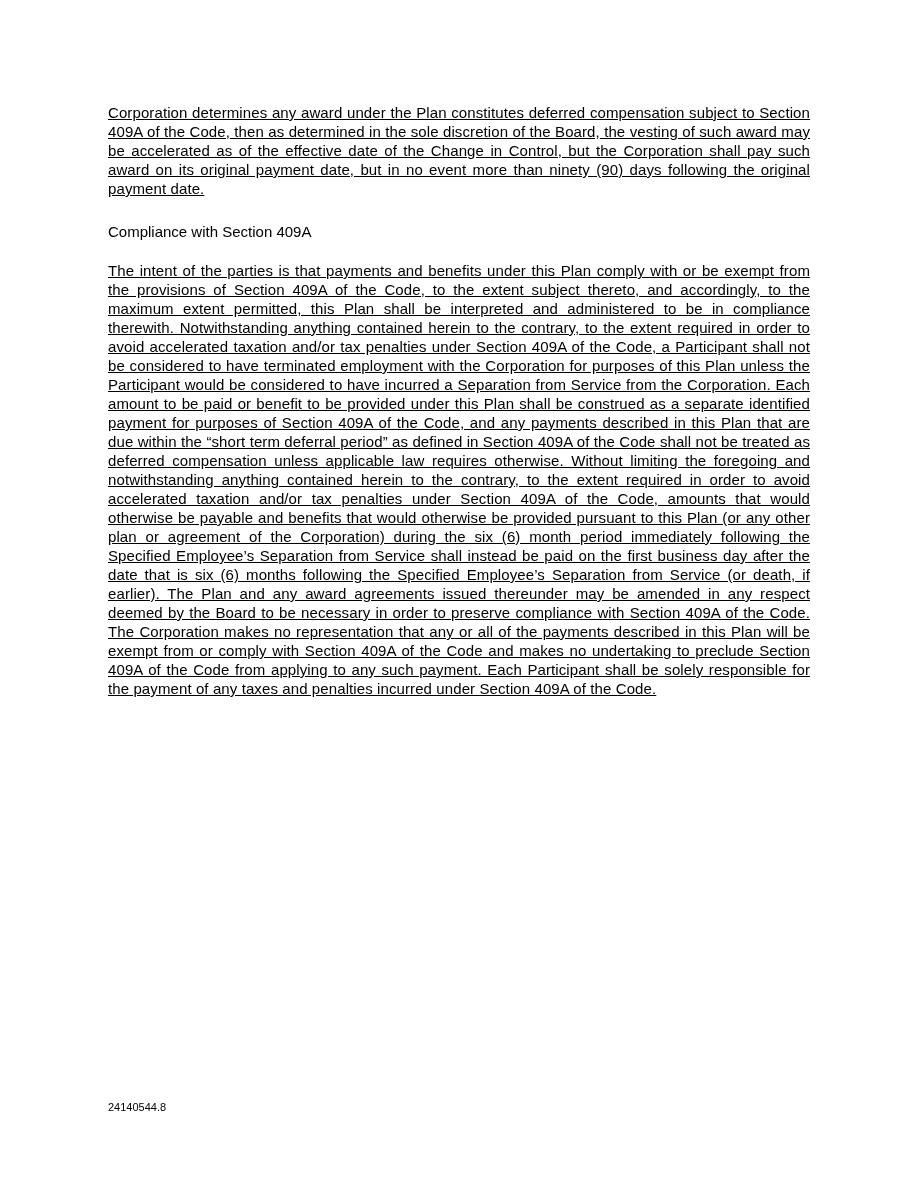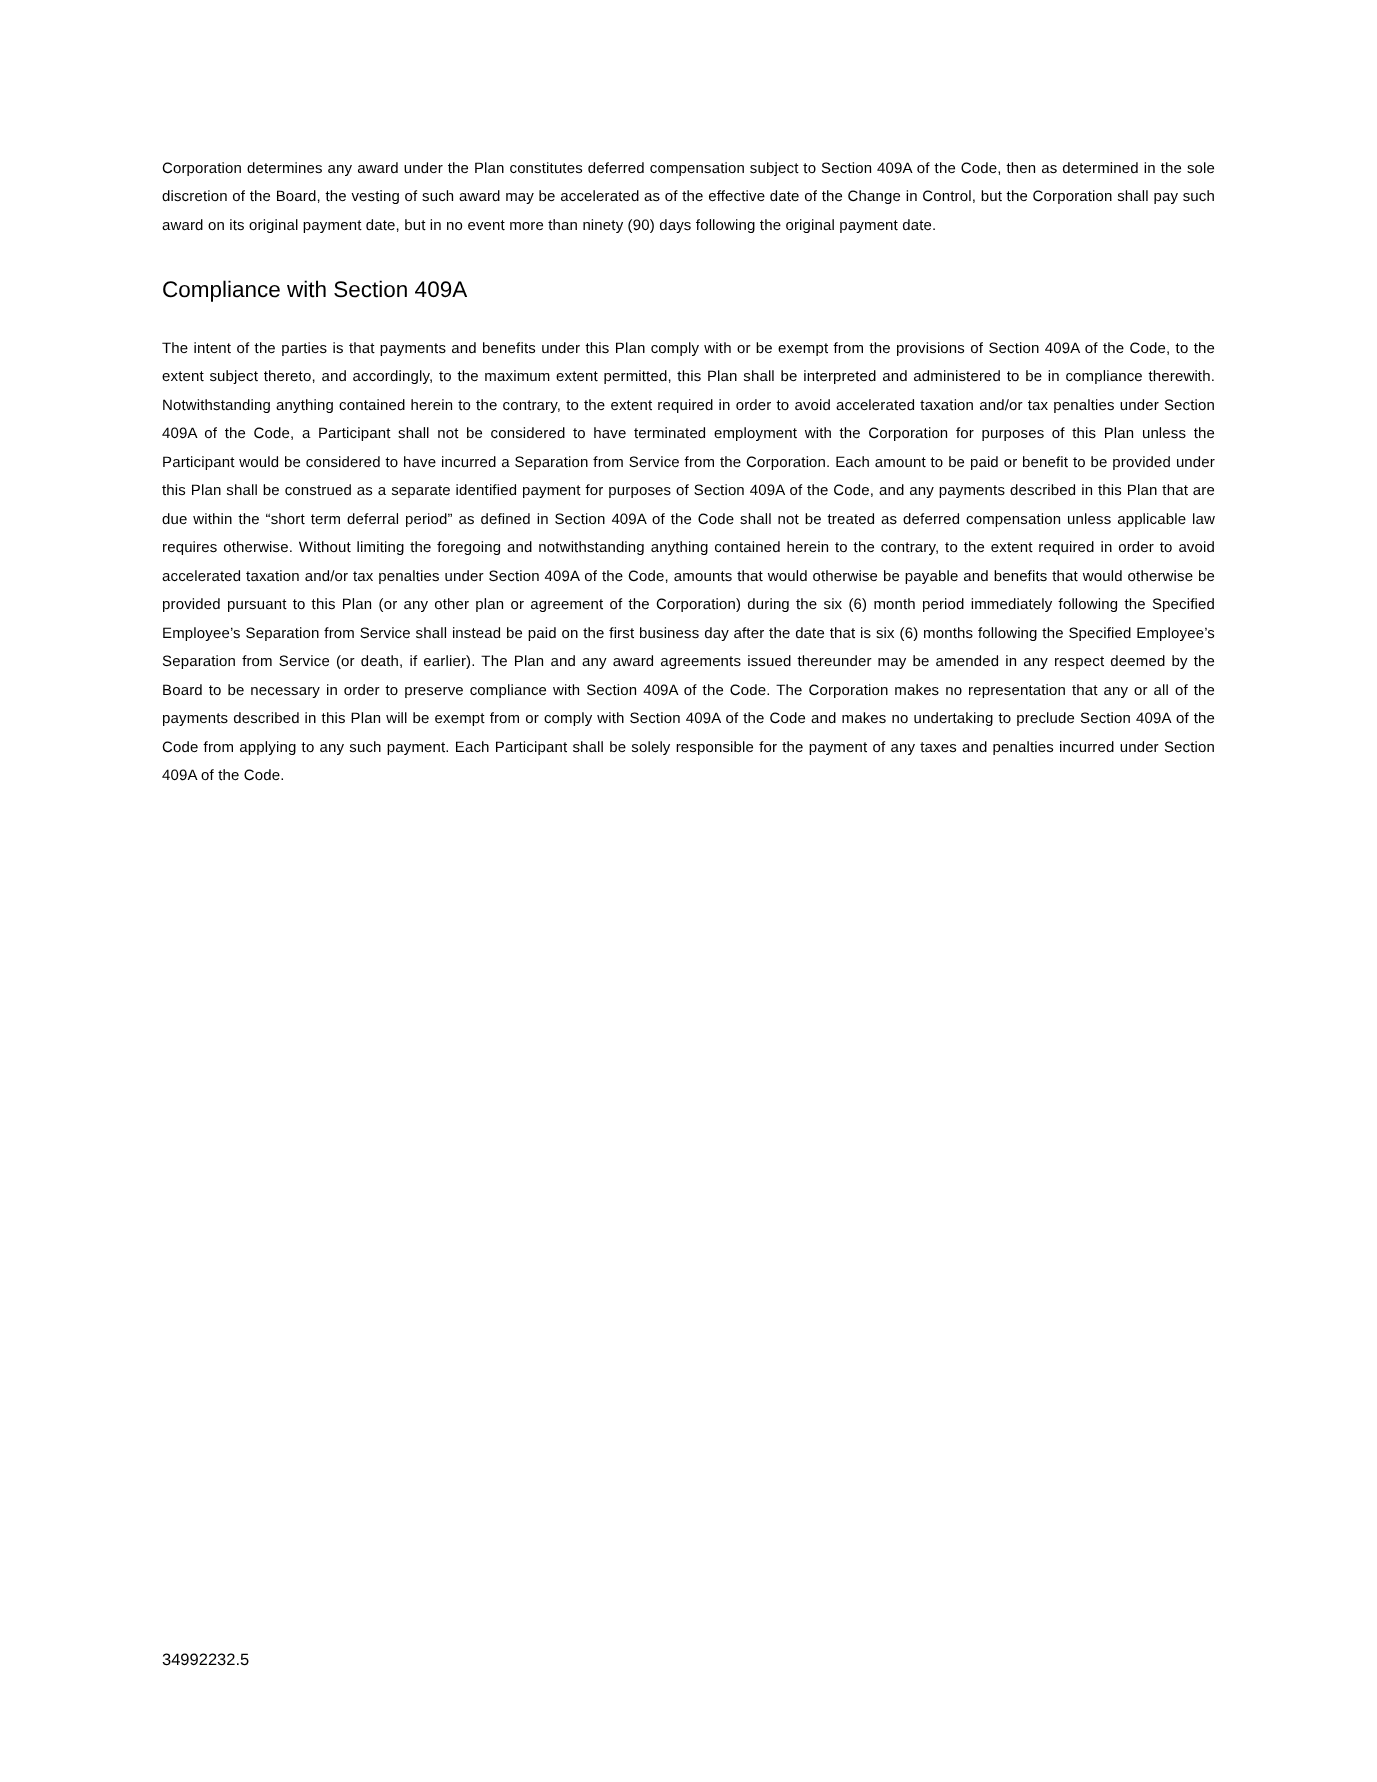--- a/index.html
+++ b/index.html
@@ -21,25 +21,26 @@
     overflow: hidden;
   }
   .content {
     position: absolute;
     left: 108px;
     top: 103px;
     width: 702px;
   }
   .body-text {
     margin: 0;
-    font-size: 10px;
+    font-size: 15px;
     line-height: 19px;
     text-align: justify;
     text-justify: inter-word;
     letter-spacing: 0.1px;
+    text-decoration: underline;
   }
   .heading {
     margin: 24px 0 20px 0;
     font-size: 15px;
     line-height: 19px;
     font-weight: normal;
   }
   .doc-footer {
     position: absolute;
     left: 108px;
@@ -50,14 +51,14 @@
 </style>
 </head>
 <body>
 
 <div class="page">
   <main class="content">
     <p class="body-text">Corporation determines any award under the Plan constitutes deferred compensation subject to Section 409A of the Code, then as determined in the sole discretion of the Board, the vesting of such award may be accelerated as of the effective date of the Change in Control, but the Corporation shall pay such award on its original payment date, but in no event more than ninety (90) days following the original payment date.</p>
     <h2 class="heading">Compliance with Section 409A</h2>
     <p class="body-text">The intent of the parties is that payments and benefits under this Plan comply with or be exempt from the provisions of Section 409A of the Code, to the extent subject thereto, and accordingly, to the maximum extent permitted, this Plan shall be interpreted and administered to be in compliance therewith. Notwithstanding anything contained herein to the contrary, to the extent required in order to avoid accelerated taxation and/or tax penalties under Section 409A of the Code, a Participant shall not be considered to have terminated employment with the Corporation for purposes of this Plan unless the Participant would be considered to have incurred a Separation from Service from the Corporation. Each amount to be paid or benefit to be provided under this Plan shall be construed as a separate identified payment for purposes of Section 409A of the Code, and any payments described in this Plan that are due within the “short term deferral period” as defined in Section 409A of the Code shall not be treated as deferred compensation unless applicable law requires otherwise. Without limiting the foregoing and notwithstanding anything contained herein to the contrary, to the extent required in order to avoid accelerated taxation and/or tax penalties under Section 409A of the Code, amounts that would otherwise be payable and benefits that would otherwise be provided pursuant to this Plan (or any other plan or agreement of the Corporation) during the six (6) month period immediately following the Specified Employee’s Separation from Service shall instead be paid on the first business day after the date that is six (6) months following the Specified Employee’s Separation from Service (or death, if earlier). The Plan and any award agreements issued thereunder may be amended in any respect deemed by the Board to be necessary in order to preserve compliance with Section 409A of the Code. The Corporation makes no representation that any or all of the payments described in this Plan will be exempt from or comply with Section 409A of the Code and makes no undertaking to preclude Section 409A of the Code from applying to any such payment. Each Participant shall be solely responsible for the payment of any taxes and penalties incurred under Section 409A of the Code.</p>
   </main>
-  <footer class="doc-footer">34992232.5</footer>
+  <footer class="doc-footer">24140544.8</footer>
 </div>
 
 </body></html>

